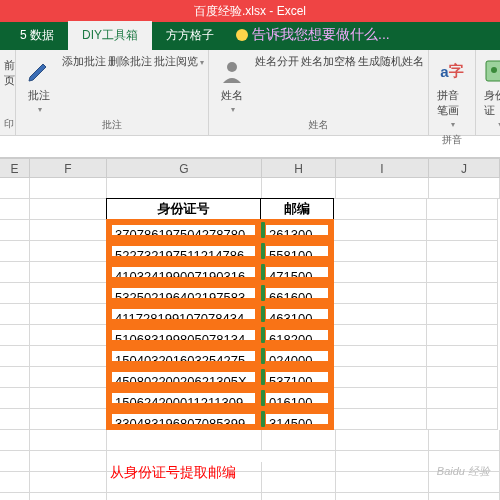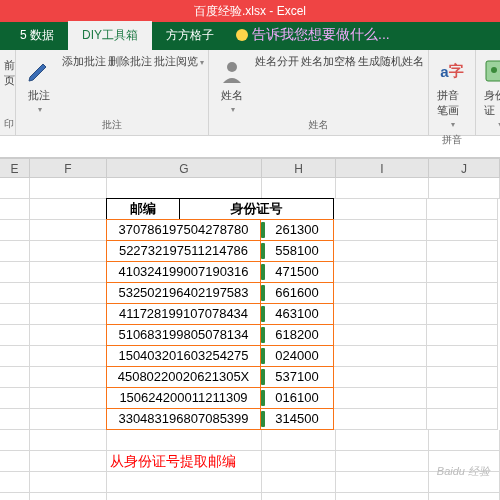--- a/index.html
+++ b/index.html
@@ -24,21 +24,21 @@
 .col-h{border-right:1px solid #ccc;font-size:12px;color:#555;text-align:center;line-height:20px}
 .rows{position:relative}
 .row{display:flex;height:21px}
 .cell{border-right:1px solid #d8d8d8;border-bottom:1px solid #d8d8d8;font-size:13px;color:#000;line-height:20px;overflow:hidden;white-space:nowrap}
 .cE{width:30px}
 .cF{width:77px}
 .cG{width:155px}
 .cH{width:74px}
 .cI{width:93px}
 .cJ{width:71px}
-.data-cell{border:1px solid #f97316;margin:-1px 0 0 -1px;padding:0 3px;text-align:center;background:#fff}
+.data-cell{border:6px solid #f97316;margin:-1px 0 0 -1px;padding:0 3px;text-align:left;background:#fff}
 .hdr-cell{border:1px solid #000;margin:-1px 0 0 -1px;font-weight:bold;text-align:center;background:#fff}
 .marker{position:absolute;width:4px;height:16px;background:#2e8b3d;border-radius:1px}
 .note{color:#ff0000;font-size:14px;padding-left:3px}
 .watermark{position:absolute;right:10px;bottom:21px;color:#bbb;font-size:11px;font-style:italic}
 svg{display:block}
 </style>
 </head>
 <body>
 
 <div class="titlebar">
@@ -175,22 +175,22 @@
         <div class="cell cE"></div>
         <div class="cell cF"></div>
         <div class="cell cG"></div>
         <div class="cell cH"></div>
         <div class="cell cI"></div>
         <div class="cell cJ"></div>
       </div>
       <div class="row">
         <div class="cell cE"></div>
         <div class="cell cF"></div>
+        <div class="cell cG hdr-cell">身份证号</div>
         <div class="cell cH hdr-cell">邮编</div>
-        <div class="cell cG hdr-cell">身份证号</div>
         <div class="cell cI"></div>
         <div class="cell cJ"></div>
       </div>
       <div class="row">
         <div class="cell cE"></div>
         <div class="cell cF"></div>
         <div class="cell cG data-cell">370786197504278780</div>
         <div class="cell cH data-cell">261300</div>
         <div class="cell cI"></div>
         <div class="cell cJ"></div>
@@ -271,21 +271,21 @@
         <div class="cell cE"></div>
         <div class="cell cF"></div>
         <div class="cell cG"></div>
         <div class="cell cH"></div>
         <div class="cell cI"></div>
         <div class="cell cJ"></div>
       </div>
       <div class="row">
         <div class="cell cE"></div>
         <div class="cell cF"></div>
-        <div class="cell cG" style="overflow: visible;"><span class="note">从身份证号提取邮编</span></div>
+        <div class="cell cG" style="overflow: visible; margin-top: 11px;"><span class="note">从身份证号提取邮编</span></div>
         <div class="cell cH"></div>
         <div class="cell cI"></div>
         <div class="cell cJ"></div>
       </div>
       <div class="row">
         <div class="cell cE"></div>
         <div class="cell cF"></div>
         <div class="cell cG"></div>
         <div class="cell cH"></div>
         <div class="cell cI"></div>

